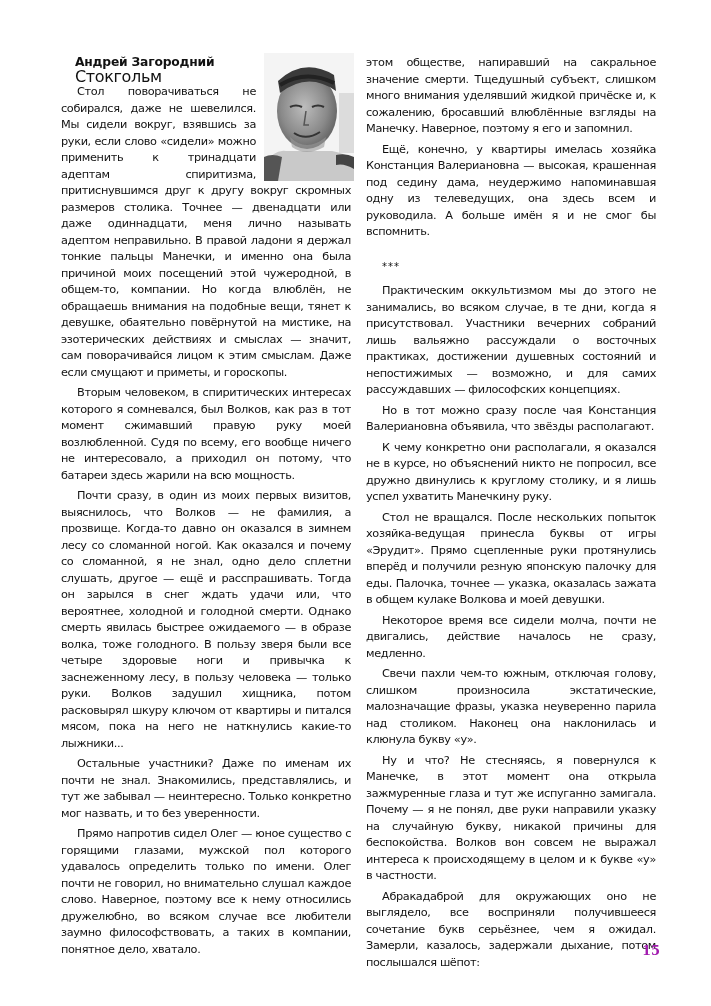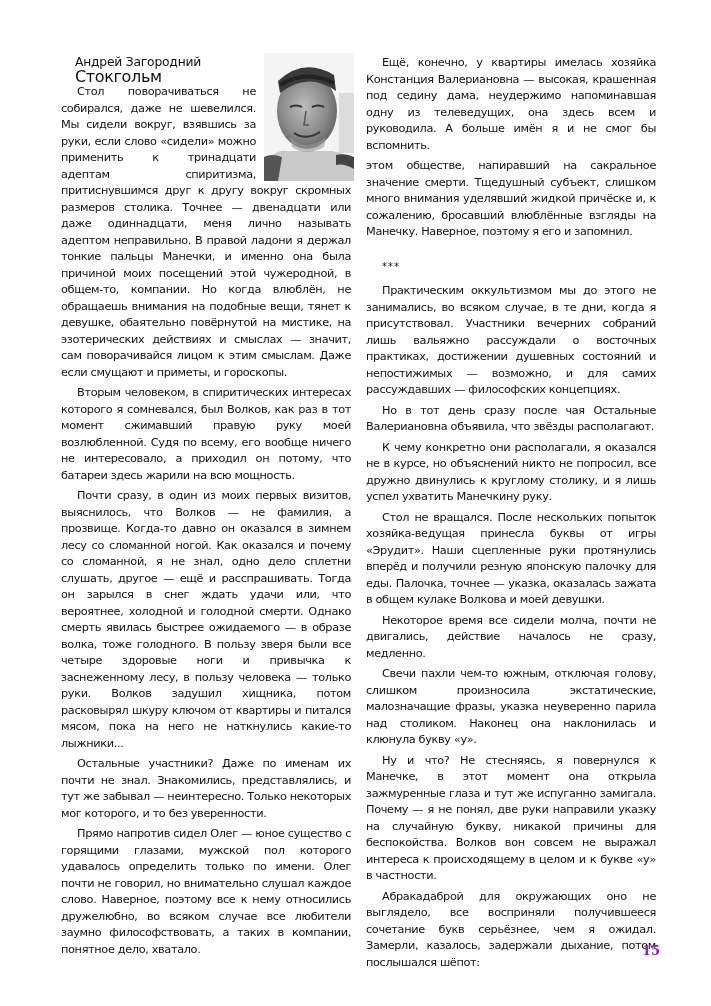--- a/index.html
+++ b/index.html
@@ -3,21 +3,21 @@
   <meta charset="utf-8">
   <style>
     html, body { margin: 0; padding: 0; background: #ffffff; }
     body { width: 711px; height: 1006px; position: relative; overflow: hidden;
       font-family: "DejaVu Sans", sans-serif; color: #111; }
     .col { position: absolute; top: 55px; width: 290px; font-size: 11.3px; line-height: 16.5px;
       letter-spacing: -0.35px; }
     .col-left { left: 61px; }
     .col-right { left: 366px; }
     .para { margin: 0 0 4px 0; text-indent: 16px; text-align: justify; }
-    .author { font-weight: normal; font-size: 12.3px; line-height: 15px; margin: 0 0 0 14px; letter-spacing: -0.2px; }
+    .author { font-weight: bold; font-size: 12.3px; line-height: 15px; margin: 0 0 0 14px; letter-spacing: -0.2px; }
     .city { font-size: 16px; line-height: 14px; margin: 0 0 0 14px; }
     .title { font-size: 11.8px; margin: 40px 0 18px 14px; letter-spacing: 0; }
     .photo { float: right; width: 90px; height: 128px; margin: -2px -3px 2px 8px; position: relative; overflow: hidden;
       background: #f2f2f2; }
     .stars { margin: 18px 0 8px 16px; font-size: 10px; letter-spacing: 1px; }
     .page-number { position: absolute; left: 642px; top: 943px; font-family: "DejaVu Serif", serif;
       font-size: 13px; font-weight: bold; color: #a21caf; }
   </style>
 </head>
 <body>
@@ -47,35 +47,35 @@
       <path d="M26 84 Q42 100 62 84 L60 94 Q42 104 28 94Z" fill="#9a9a9a" opacity="0.6"></path>
     </svg>
   </div>
 
   <div class="author">Андрей Загородний</div>
   <div class="city">Стокгольм</div>
 
   <p class="para">Стол поворачиваться не собирался, даже не шевелился. Мы сидели вокруг, взявшись за руки, если слово «сидели» можно применить к тринадцати адептам спиритизма, притиснувшимся друг к другу вокруг скромных размеров столика. Точнее — двенадцати или даже одиннадцати, меня лично называть адептом неправильно. В правой ладони я держал тонкие пальцы Манечки, и именно она была причиной моих посещений этой чужеродной, в общем-то, компании. Но когда влюблён, не обращаешь внимания на подобные вещи, тянет к девушке, обаятельно повёрнутой на мистике, на эзотерических действиях и смыслах — значит, сам поворачивайся лицом к этим смыслам. Даже если смущают и приметы, и гороскопы.</p>
   <p class="para">Вторым человеком, в спиритических интересах которого я сомневался, был Волков, как раз в тот момент сжимавший правую руку моей возлюбленной. Судя по всему, его вообще ничего не интересовало, а приходил он потому, что батареи здесь жарили на всю мощность.</p>
   <p class="para">Почти сразу, в один из моих первых визитов, выяснилось, что Волков — не фамилия, а прозвище. Когда-то давно он оказался в зимнем лесу со сломанной ногой. Как оказался и почему со сломанной, я не знал, одно дело сплетни слушать, другое — ещё и расспрашивать. Тогда он зарылся в снег ждать удачи или, что вероятнее, холодной и голодной смерти. Однако смерть явилась быстрее ожидаемого — в образе волка, тоже голодного. В пользу зверя были все четыре здоровые ноги и привычка к заснеженному лесу, в пользу человека — только руки. Волков задушил хищника, потом расковырял шкуру ключом от квартиры и питался мясом, пока на него не наткнулись какие-то лыжники...</p>
-  <p class="para">Остальные участники? Даже по именам их почти не знал. Знакомились, представлялись, и тут же забывал — неинтересно. Только некоторых мог которого, и то без уверенности.</p>
+  <p class="para">Остальные участники? Даже по именам их почти не знал. Знакомились, представлялись, и тут же забывал — неинтересно. Только конкретно мог назвать, и то без уверенности.</p>
   <p class="para">Прямо напротив сидел Олег — юное существо с горящими глазами, мужской пол которого удавалось определить только по имени. Олег почти не говорил, но внимательно слушал каждое слово. Наверное, поэтому все к нему относились дружелюбно, во всяком случае все любители заумно философствовать, а таких в компании, понятное дело, хватало.</p>
 
 </div>
 
 <div class="col col-right">
+  <p class="para" style="text-indent:0">этом обществе, напиравший на сакральное значение смерти. Тщедушный субъект, слишком много внимания уделявший жидкой причёске и, к сожалению, бросавший влюблённые взгляды на Манечку. Наверное, поэтому я его и запомнил.</p>
   <p class="para">Ещё, конечно, у квартиры имелась хозяйка Констанция Валериановна — высокая, крашенная под седину дама, неудержимо напоминавшая одну из телеведущих, она здесь всем и руководила. А больше имён я и не смог бы вспомнить.</p>
-  <p class="para" style="text-indent:0">этом обществе, напиравший на сакральное значение смерти. Тщедушный субъект, слишком много внимания уделявший жидкой причёске и, к сожалению, бросавший влюблённые взгляды на Манечку. Наверное, поэтому я его и запомнил.</p>
 
   <div class="stars">***</div>
 
   <p class="para">Практическим оккультизмом мы до этого не занимались, во всяком случае, в те дни, когда я присутствовал. Участники вечерних собраний лишь вальяжно рассуждали о восточных практиках, достижении душевных состояний и непостижимых — возможно, и для самих рассуждавших — философских концепциях.</p>
-  <p class="para">Но в тот день сразу после чая Остальные Валериановна объявила, что звёзды располагают.</p>
+  <p class="para">Но в тот можно сразу после чая Констанция Валериановна объявила, что звёзды располагают.</p>
   <p class="para">К чему конкретно они располагали, я оказался не в курсе, но объяснений никто не попросил, все дружно двинулись к круглому столику, и я лишь успел ухватить Манечкину руку.</p>
-  <p class="para">Стол не вращался. После нескольких попыток хозяйка-ведущая принесла буквы от игры «Эрудит». Наши сцепленные руки протянулись вперёд и получили резную японскую палочку для еды. Палочка, точнее — указка, оказалась зажата в общем кулаке Волкова и моей девушки.</p>
+  <p class="para">Стол не вращался. После нескольких попыток хозяйка-ведущая принесла буквы от игры «Эрудит». Прямо сцепленные руки протянулись вперёд и получили резную японскую палочку для еды. Палочка, точнее — указка, оказалась зажата в общем кулаке Волкова и моей девушки.</p>
   <p class="para">Некоторое время все сидели молча, почти не двигались, действие началось не сразу, медленно.</p>
   <p class="para">Свечи пахли чем-то южным, отключая голову, слишком произносила экстатические, малозначащие фразы, указка неуверенно парила над столиком. Наконец она наклонилась и клюнула букву «у».</p>
   <p class="para">Ну и что? Не стесняясь, я повернулся к Манечке, в этот момент она открыла зажмуренные глаза и тут же испуганно замигала. Почему — я не понял, две руки направили указку на случайную букву, никакой причины для беспокойства. Волков вон совсем не выражал интереса к происходящему в целом и к букве «у» в частности.</p>
   <p class="para">Абракадаброй для окружающих оно не выглядело, все восприняли получившееся сочетание букв серьёзнее, чем я ожидал. Замерли, казалось, задержали дыхание, потом послышался шёпот:</p>
 
 </div>
 
 <div class="page-number">15</div>
 
 </body></html>

